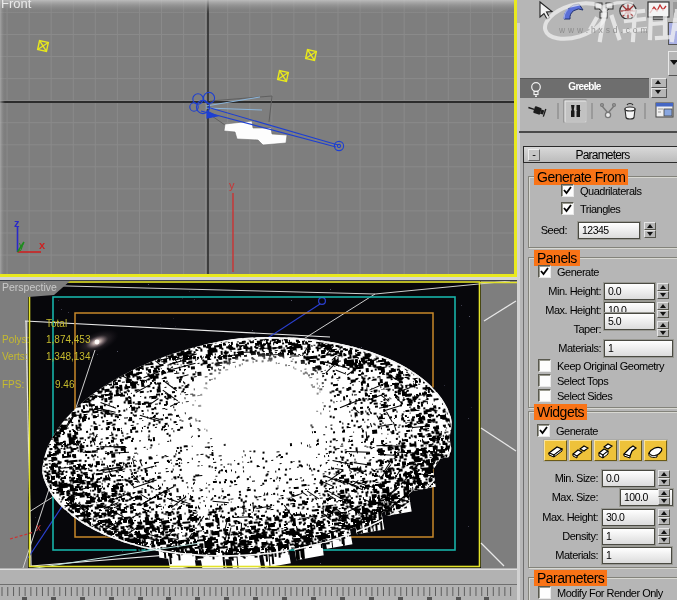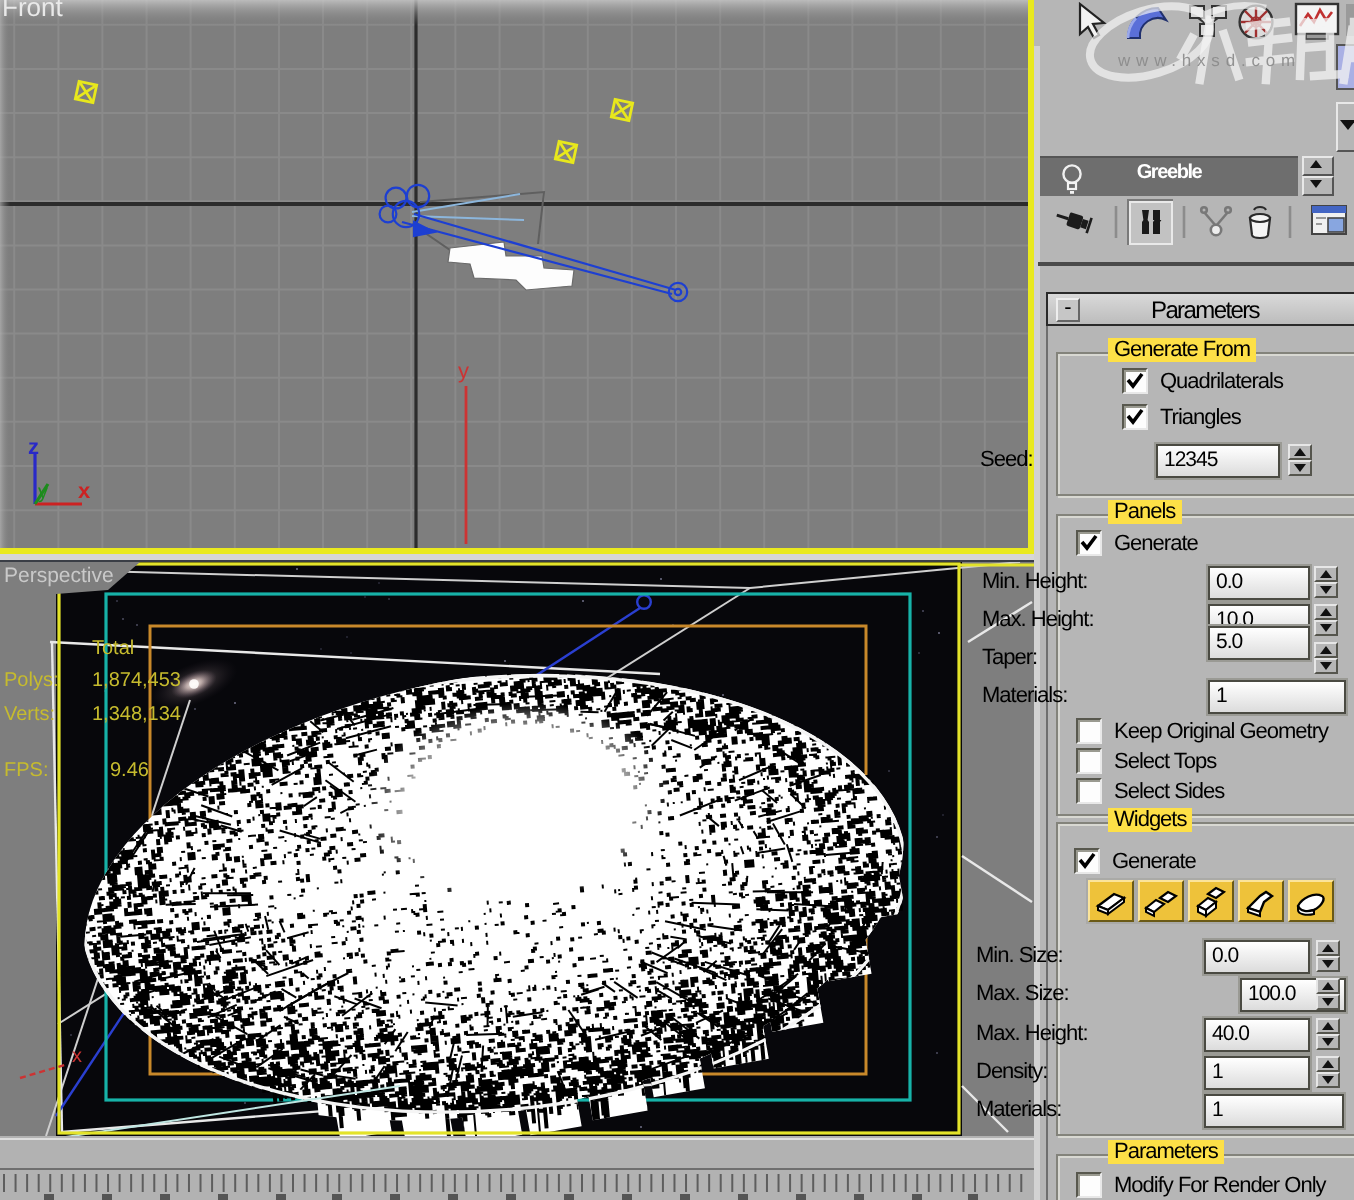--- a/index.html
+++ b/index.html
@@ -1,32 +1,32 @@
 <!DOCTYPE html>
 <html><head><meta charset="utf-8"><style>
 html,body{margin:0;padding:0;background:#b5b5b5;}
 #app{position:relative;width:677px;height:600px;overflow:hidden;
  font-family:"Liberation Sans",sans-serif;background:#b6b6b6;}
 .abs{position:absolute;}
 .lbl{position:absolute;font-size:11px;letter-spacing:-0.5px;color:#000;white-space:nowrap;}
-.rlbl{position:absolute;font-size:11px;letter-spacing:-0.5px;color:#000;white-space:nowrap;}
+.rlbl{position:absolute;font-size:11px;letter-spacing:-0.5px;color:#000;white-space:nowrap;text-align:right;}
 .cb{position:absolute;width:11px;height:11px;background:#fdfdfd;
  border:1px solid;border-color:#58584e #e8e8e8 #e8e8e8 #58584e;
  box-shadow:inset 1px 1px 0 #9a9a90;}
 .ed{position:absolute;height:13px;background:linear-gradient(#ffffff,#dcdcdc);
  border:1px solid #4a4a42;box-shadow:0 0 0 1px #9a9a94;
  font-size:10.5px;letter-spacing:-0.5px;color:#000;padding:1px 0 1px 3px;line-height:13px;}
 .spn{position:absolute;width:12px;height:16px;}
 .spb{position:absolute;left:0;width:10px;height:6px;background:#b6b6b6;
  border:1px solid;border-color:#e6e6e6 #55554d #55554d #e6e6e6;}
 .spb i{position:absolute;left:2px;width:0;height:0;border-left:3px solid transparent;border-right:3px solid transparent;}
 .up i{top:1px;border-bottom:4px solid #111;}
 .dn i{top:1px;border-top:4px solid #111;}
 .grp{position:absolute;border:1px solid #83837b;box-shadow:1px 1px 0 #d8d8d2, inset 1px 1px 0 #d8d8d2;}
-.gl{position:absolute;font-size:11px;letter-spacing:-0.5px;color:#000;background:#fde047;padding:0 3px;white-space:nowrap;margin-left:20px;}
+.gl{position:absolute;font-size:14px;letter-spacing:-0.5px;color:#000;background:#f97316;padding:0 3px;white-space:nowrap;}
 </style></head><body>
 <div id="app">
 
 <svg class="abs" style="left:0;top:0" width="517" height="281">
 <rect width="517" height="281" fill="#7e7e7e"></rect>
 <g stroke="#8a8a8a" stroke-width="1">
         <line x1="7.1" y1="0" x2="7.1" y2="277"></line>
         <line x1="29.2" y1="0" x2="29.2" y2="277"></line>
         <line x1="51.2" y1="0" x2="51.2" y2="277"></line>
         <line x1="73.3" y1="0" x2="73.3" y2="277"></line>
@@ -779,21 +779,21 @@
     <div class="ed" style="left:620px;top:489px;width:48px">100.0</div>
     <div class="spn" style="left:658px;top:489px">
       <div class="spb up" style="top:0">
         <i></i>
       </div>
       <div class="spb dn" style="top:8px">
         <i></i>
       </div>
     </div>
     <div class="rlbl" style="left:488px;top:511px;width:110px">Max. Height:</div>
-    <div class="ed" style="left:602px;top:509px;width:48px">40.0</div>
+    <div class="ed" style="left:602px;top:509px;width:48px">30.0</div>
     <div class="spn" style="left:658px;top:509px">
       <div class="spb up" style="top:0">
         <i></i>
       </div>
       <div class="spb dn" style="top:8px">
         <i></i>
       </div>
     </div>
     <div class="rlbl" style="left:488px;top:530px;width:110px">Density:</div>
     <div class="ed" style="left:602px;top:528px;width:48px">1</div>

